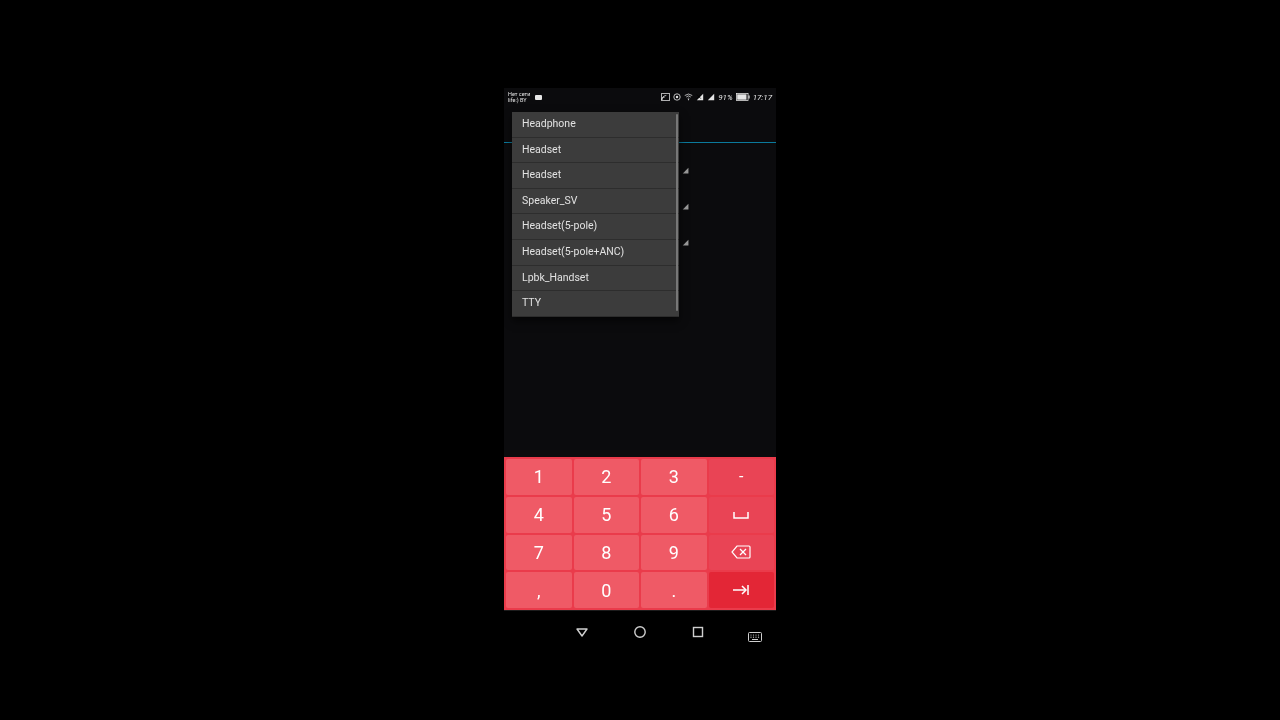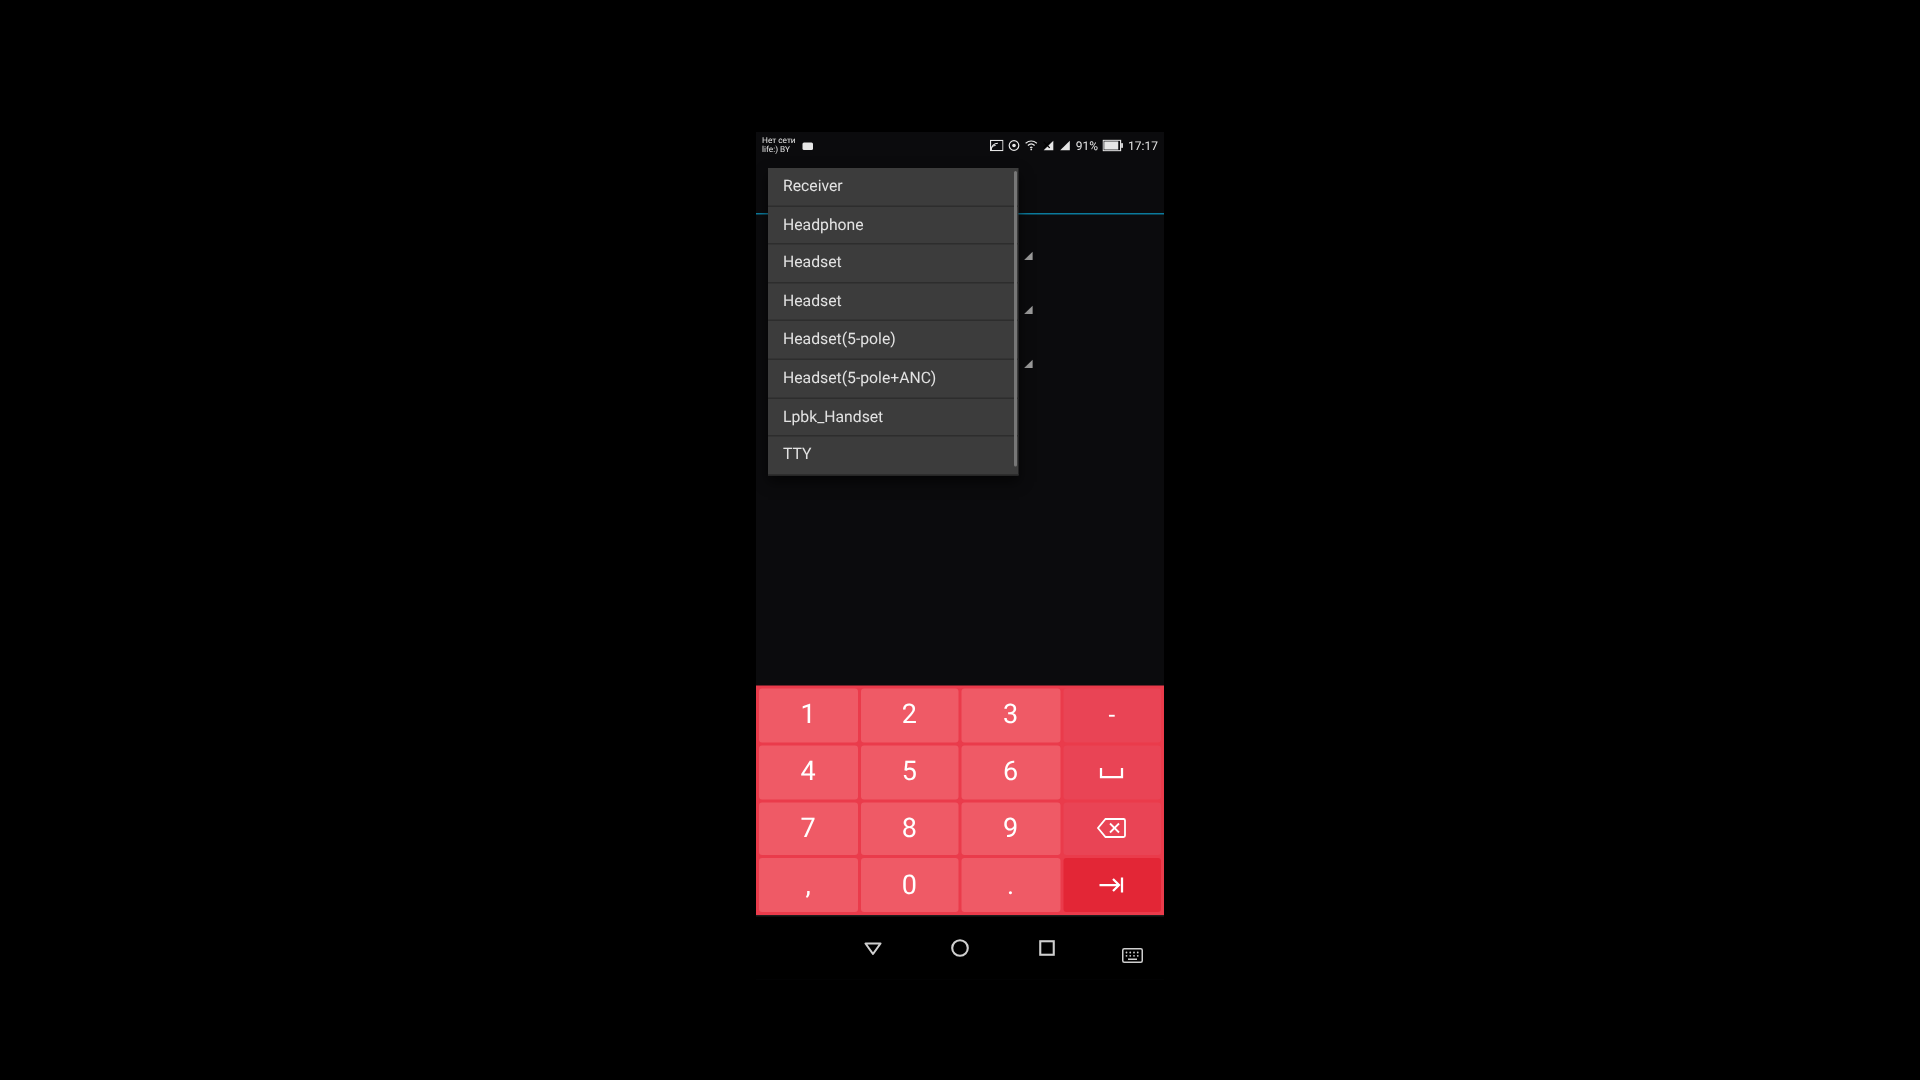--- a/index.html
+++ b/index.html
@@ -36,21 +36,21 @@
     line-height: 6px;
     font-size: 5.5px;
   }
   .status-right {
     margin-left: auto;
     display: flex;
     align-items: center;
     gap: 3px;
   }
   .status-right svg { display: block; }
-  .status-text { font-size: 8px; }
+  .status-text { font-size: 8px; font-style: italic; }
   .cam-icon {
     width: 7px; height: 5px; background:#e6e6e6; display:inline-block; margin-left:2px;
     border-radius:1px;
   }
   .tab-underline {
     position:absolute; left:0; right:0; top:54px; height:1px; background:#0b7a9c;
   }
   .spinner-caret {
     position:absolute; width:0; height:0;
     border-left:4px solid transparent;
@@ -176,24 +176,24 @@
     </div>
   </div>
 
   <div class="tab-underline"></div>
 
   <div class="spinner-caret" style="left:179px; top:82px"></div>
   <div class="spinner-caret" style="left:179px; top:118px"></div>
   <div class="spinner-caret" style="left:179px; top:154px"></div>
 
   <div class="dropdown">
-    <div class="dd-item">Receiver</div>
     <div class="dd-item">Headphone</div>
     <div class="dd-item">Headset</div>
     <div class="dd-item">Headset</div>
+    <div class="dd-item">Speaker_SV</div>
     <div class="dd-item">Headset(5-pole)</div>
     <div class="dd-item">Headset(5-pole+ANC)</div>
     <div class="dd-item">Lpbk_Handset</div>
     <div class="dd-item">TTY</div>
     <div class="dd-scroll"></div>
   </div>
 
   <div class="keypad">
     <div class="krow">
       <div class="key">1</div>

